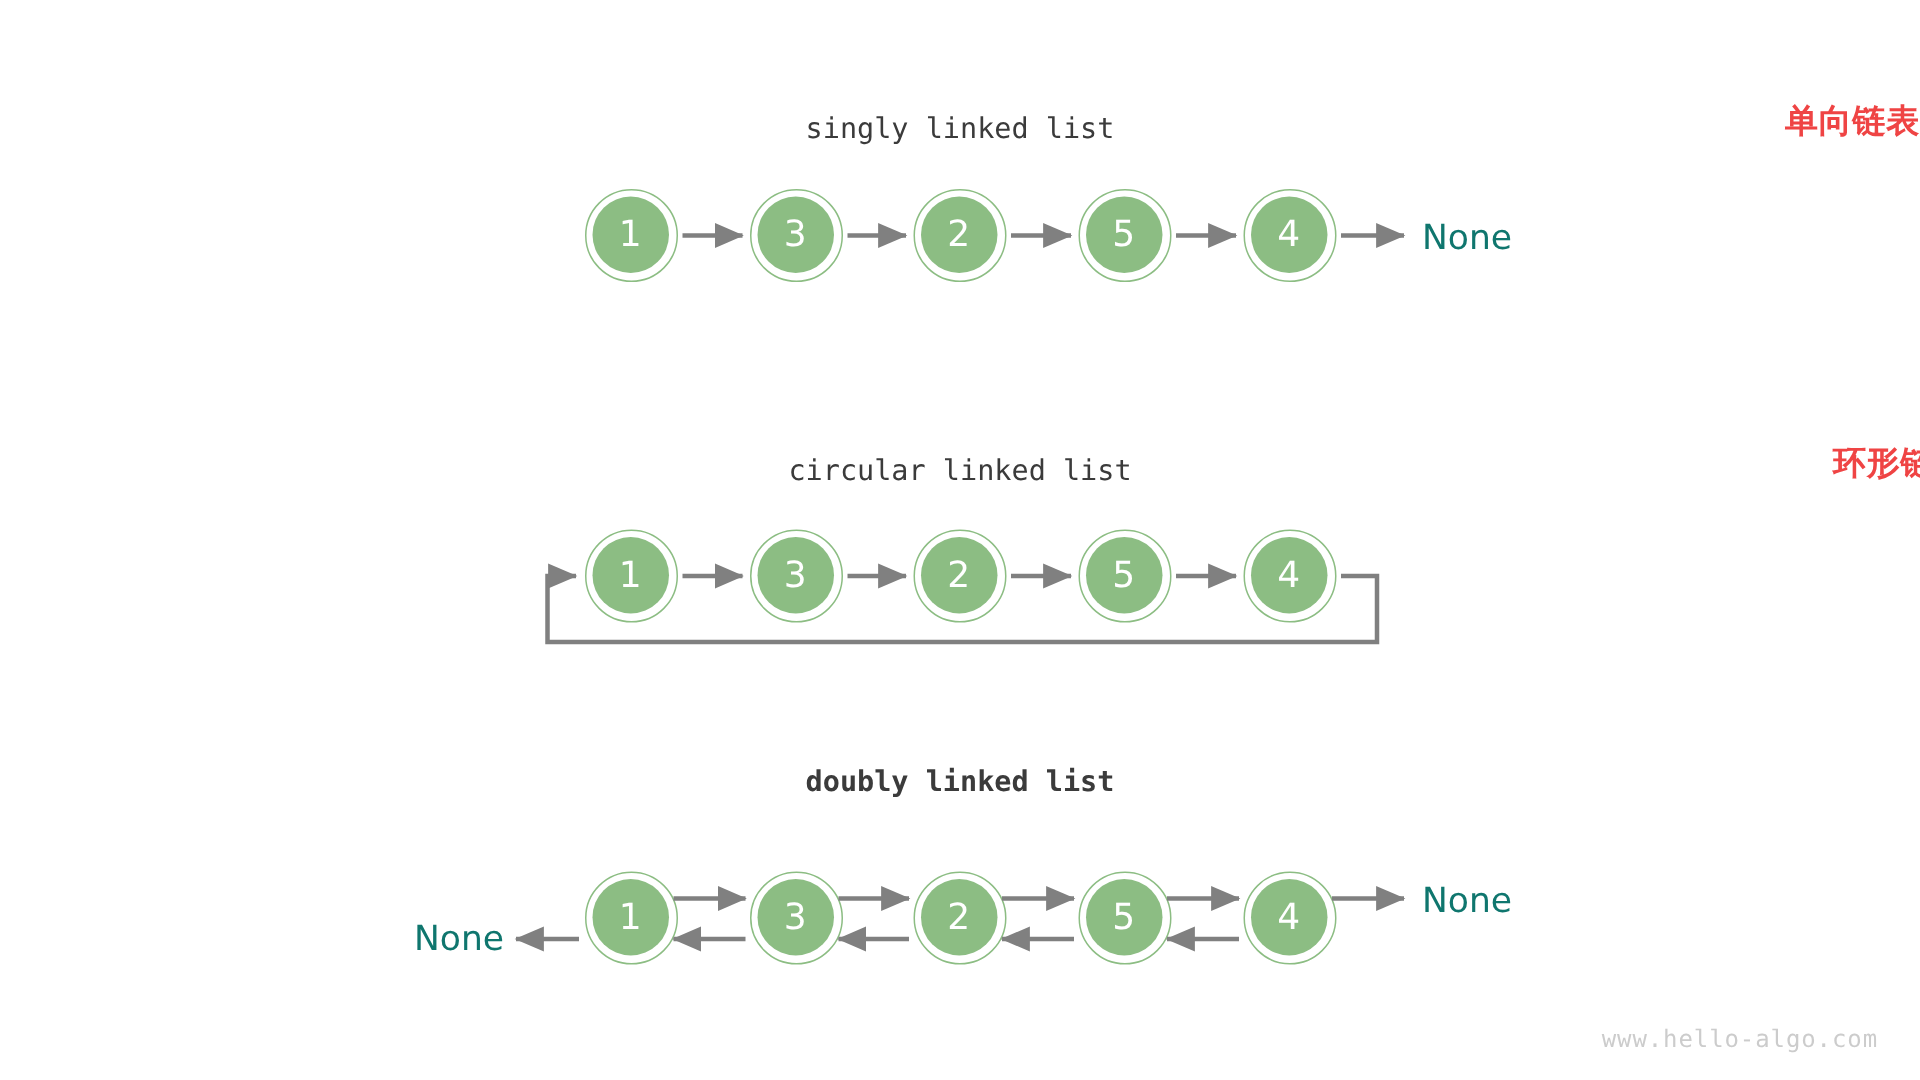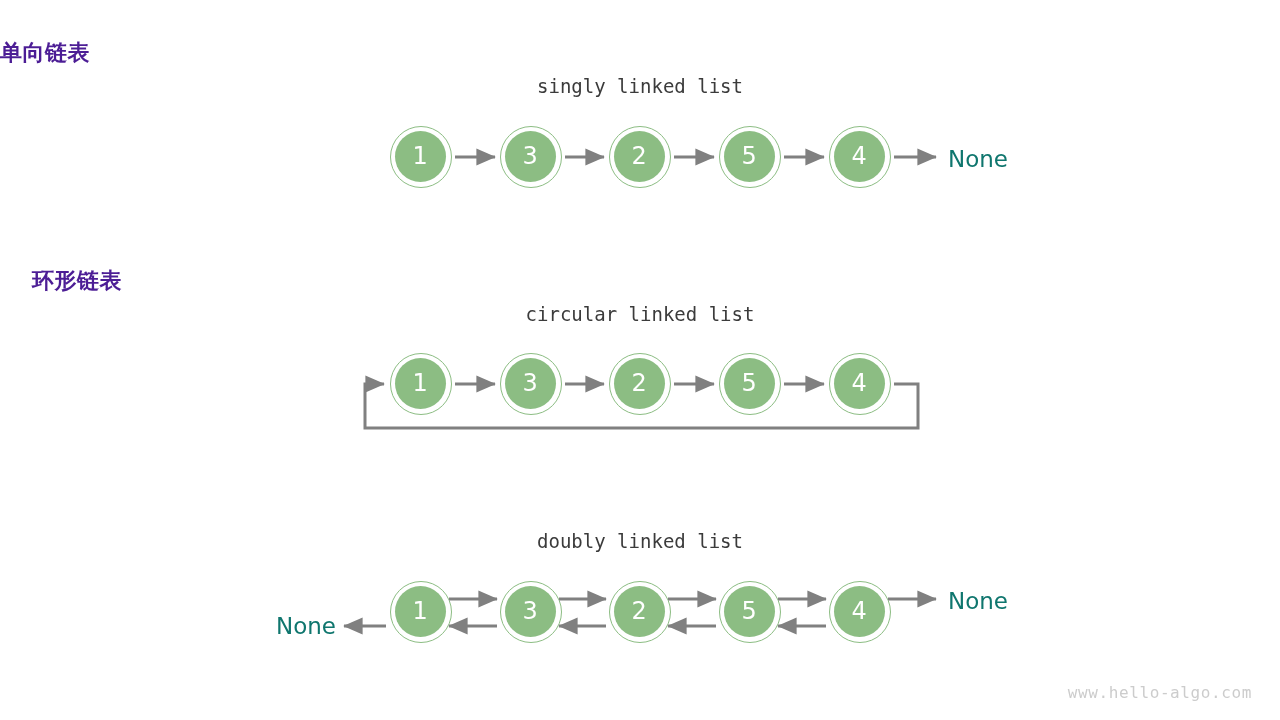--- a/index.html
+++ b/index.html
@@ -19,28 +19,29 @@
     position: absolute;
     top: 0;
     left: 0;
     width: 1280px;
     height: 720px;
   }
 
   .section-title {
     position: absolute;
     width: 100%;
-    text-align: left;
+    text-align: right;
     left: 0;
     font-family: "DejaVu Sans", sans-serif;
     font-weight: bold;
     font-size: 22px;
-    color: #4c1d95;
+    color: #ef4444;
     letter-spacing: 0.5px;
     white-space: nowrap;
+    margin-top: 28px;
   }
 
   .section-subtitle {
     position: absolute;
     width: 100%;
     text-align: center;
     left: 0;
     font-family: "DejaVu Sans Mono", monospace;
     font-size: 19px;
     color: #3b3b3b;
@@ -164,21 +165,21 @@
     <div class="disc">
       <span class="val">5</span>
     </div>
   </div>
   <div class="node" style="left:829px; top:353px;">
     <div class="disc">
       <span class="val">4</span>
     </div>
   </div>
 
-  <div class="section-subtitle" style="top:530px;">doubly linked list</div>
+  <div class="section-subtitle" style="top:510px;font-weight:bold;">doubly linked list</div>
 
   <div class="node" style="left:390px; top:581px;">
     <div class="disc">
       <span class="val">1</span>
     </div>
   </div>
   <div class="node" style="left:500px; top:581px;">
     <div class="disc">
       <span class="val">3</span>
     </div>

